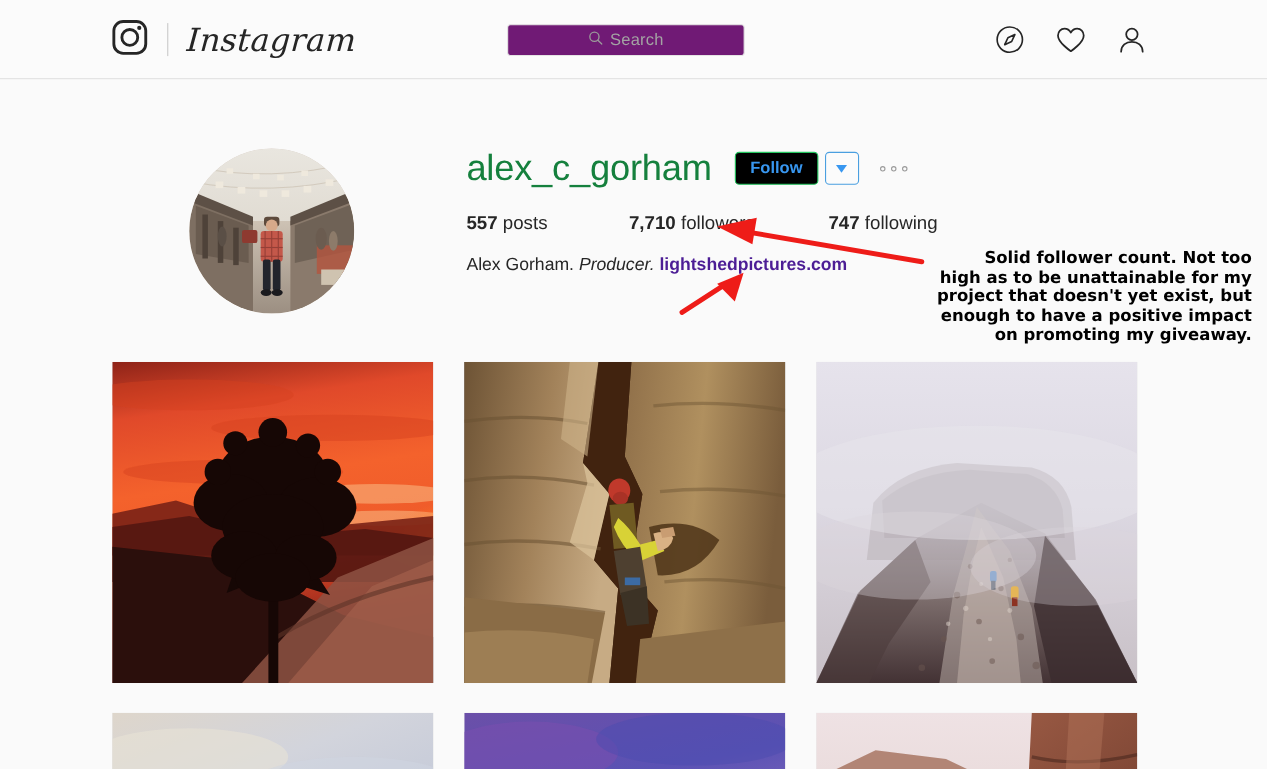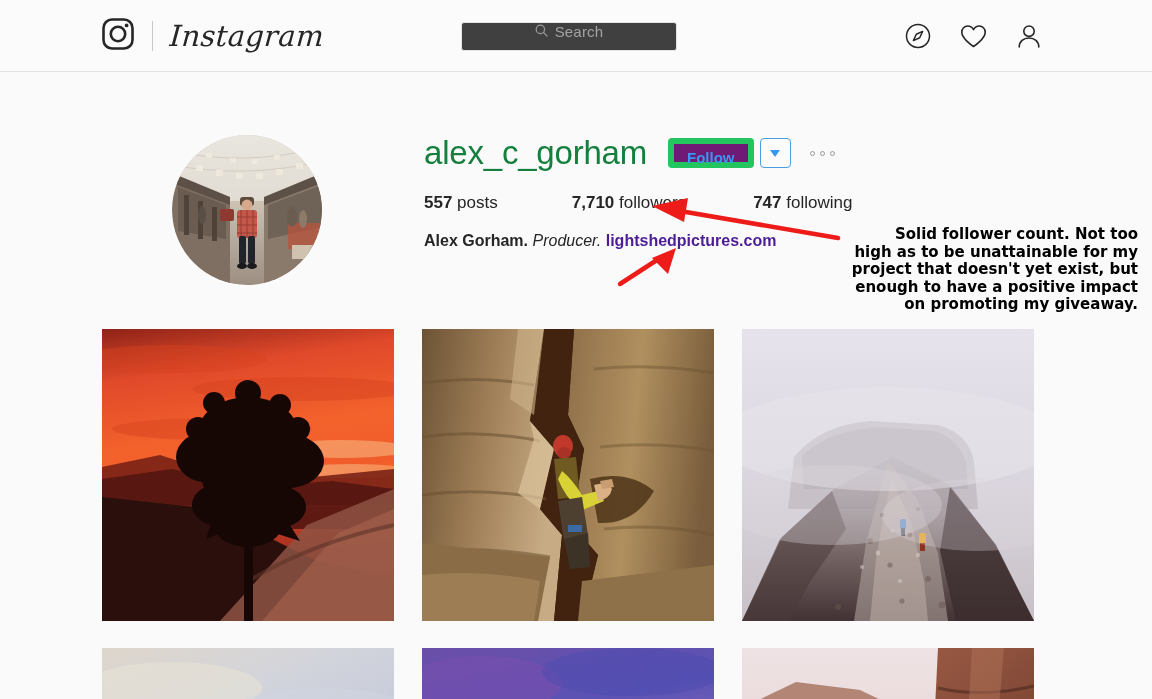--- a/index.html
+++ b/index.html
@@ -63,22 +63,23 @@
   }
 
   #search-box {
     position: absolute;
     left: 461px;
     top: 22px;
     width: 216px;
     height: 29px;
     border: 1px solid #e4e4e4;
     border-radius: 3px;
-    background: #404040;
+    background: #701a75;
     display: flex;
+    align-items: center;
     justify-content: center;
     gap: 7px;
   }
 
   #search-placeholder {
     font-size: 15px;
     color: #a3a3a3;
     letter-spacing: 0.2px;
   }
 
@@ -127,23 +128,23 @@
     line-height: 40px;
     letter-spacing: -0.2px;
     white-space: nowrap;
   }
 
   #follow-button {
     margin-left: 21px;
     min-width: 70px;
     height: 30px;
     padding: 0 13px;
-    border: 6px solid #22c55e;
+    border: 1px solid #22c55e;
     border-radius: 4px;
-    background: #701a75;
+    background: #000000;
     color: #3897f0;
     font-size: 15px;
     font-weight: 700;
     line-height: 28px;
     text-align: center;
     cursor: pointer;
     white-space: nowrap;
   }
 
   #follow-dropdown {
@@ -192,21 +193,21 @@
   #stat-posts { margin-right: 74px; }
   #stat-followers { margin-right: 67px; }
 
   #bio {
     margin-top: 17px;
     font-size: 16px;
     color: #262626;
     line-height: 21px;
     white-space: nowrap;
   }
-  #bio-name { font-weight: 700; }
+  #bio-name { font-weight: 400; }
   #bio-role { font-weight: 400; font-style: italic; }
   #bio-link {
     color: #4c1d95;
     font-weight: 700;
     text-decoration: none;
     cursor: pointer;
   }
 
   
   #grid {

